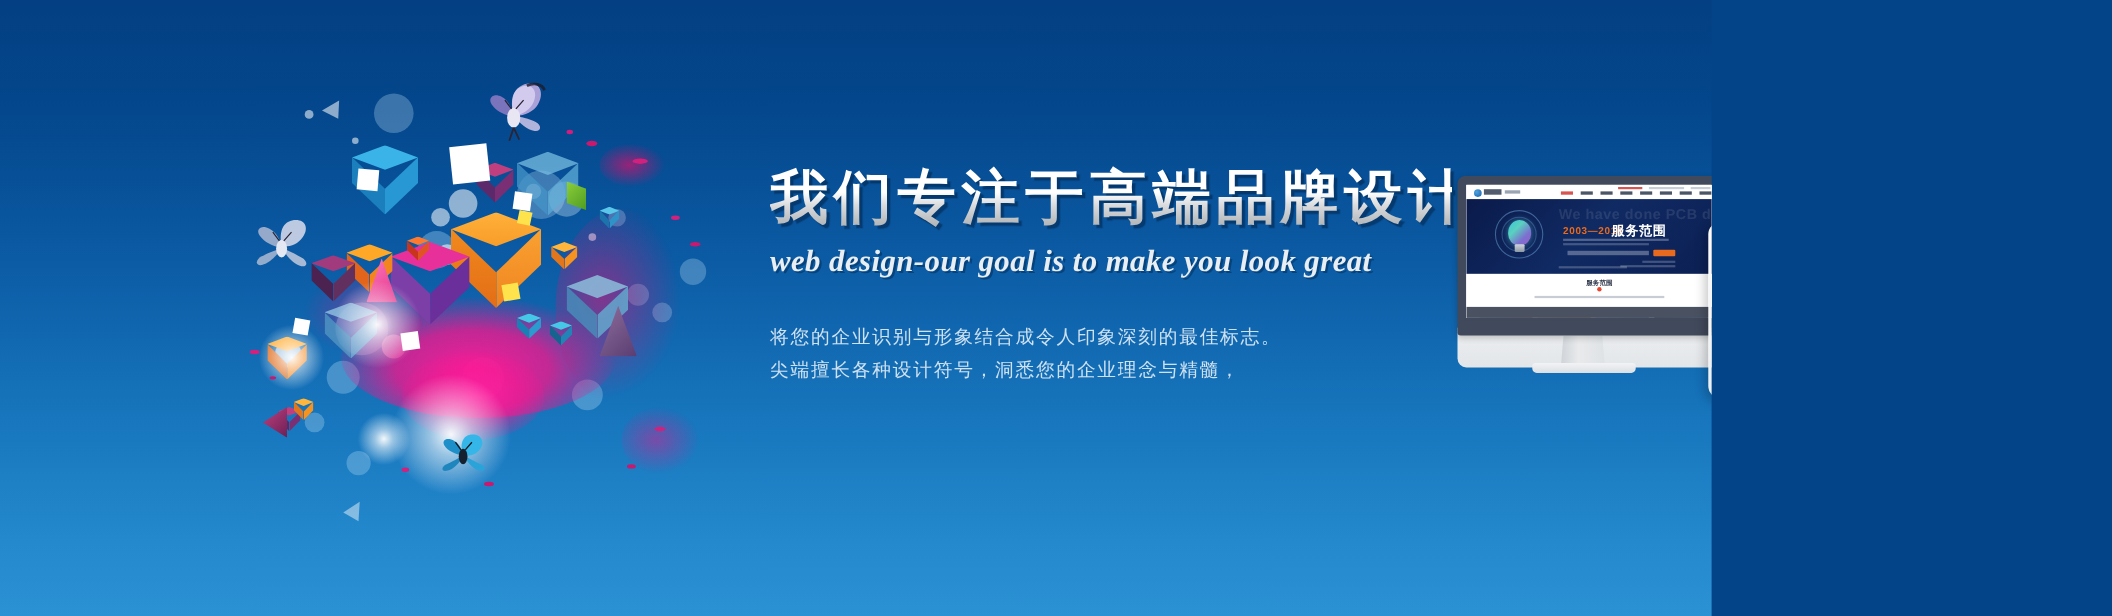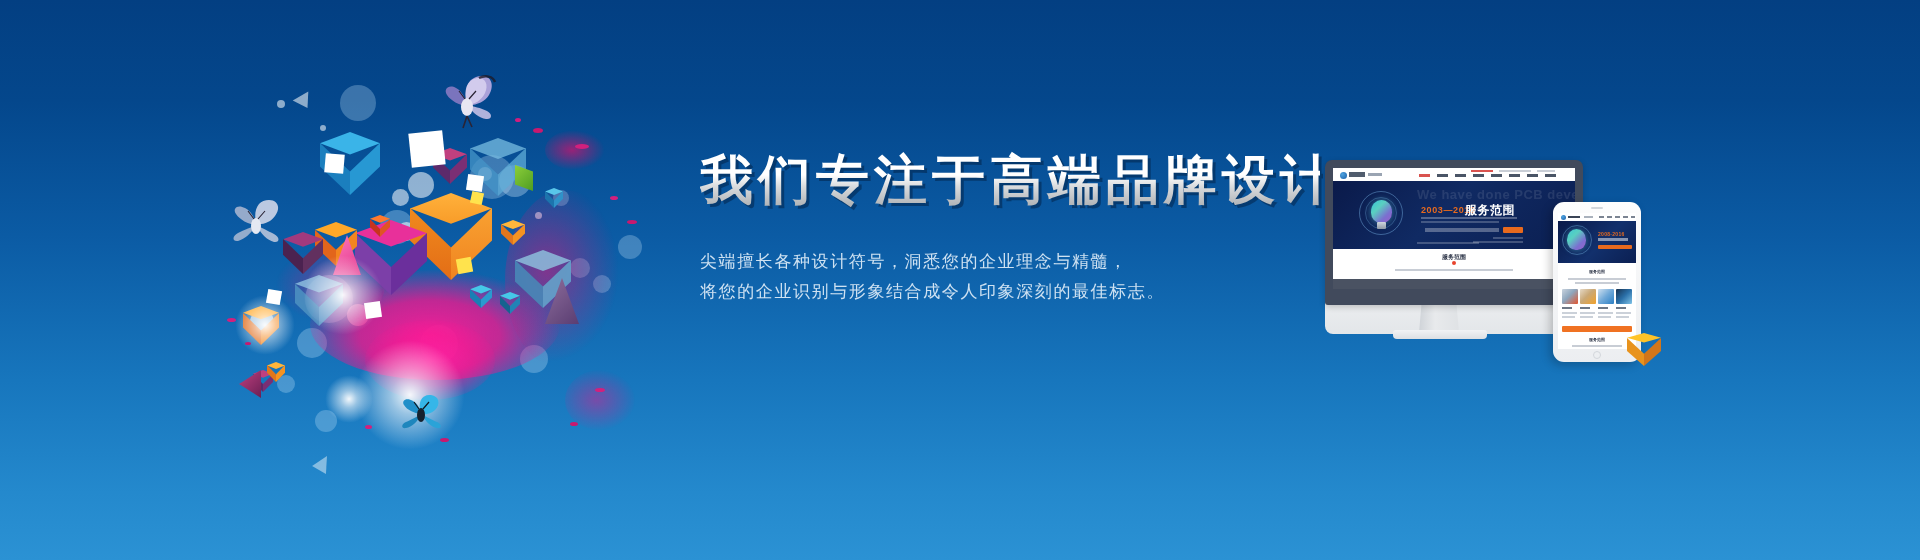--- a/index.html
+++ b/index.html
@@ -5,21 +5,21 @@
   * { margin:0; padding:0; box-sizing:border-box; }
   html,body { width:1920px; height:560px; overflow:hidden; }
   body {
     font-family: "Liberation Sans", sans-serif;
     background:#034387;
   }
 
   
   #banner {
     position:relative;
-    width:1920px; height:560px;
+    width:1556px; height:560px;
     background:linear-gradient(180deg,
         #033f82 0%,
         #04478c 18%,
         #0b5ba4 42%,
         #1776bd 68%,
         #2489cd 88%,
         #2b92d4 100%);
     overflow:hidden;
     text-decoration:underline;
   }
@@ -414,23 +414,24 @@
       <div style="position:absolute;left:355px;top:352px;width:8px;height:4px;background:#c8196f;border-radius:50%;"></div>
       <div style="position:absolute;left:12px;top:248px;width:9px;height:4px;background:#d2207d;border-radius:50%;"></div>
       <div style="position:absolute;left:30px;top:272px;width:6px;height:3px;background:#c8196f;border-radius:50%;"></div>
       <div style="position:absolute;left:150px;top:355px;width:7px;height:4px;background:#d2207d;border-radius:50%;"></div>
       <div style="position:absolute;left:225px;top:368px;width:9px;height:4px;background:#c8196f;border-radius:50%;"></div>
     </div>
   </div>
 
   <div id="textblock">
     <h1 id="headline">我们专注于高端品牌设计</h1>
+    <div id="subhead">web design-our goal is to make you look great</div>
     <div id="bodycopy">
+      <p>将您的企业识别与形象结合成令人印象深刻的最佳标志。</p>
       <p>尖端擅长各种设计符号，洞悉您的企业理念与精髓，</p>
-      <p>将您的企业识别与形象结合成令人印象深刻的最佳标志。</p>
     </div>
   </div>
 
   <div id="devices">
 
     <div id="monitor-body-lower"></div>
     <div id="stand-neck"></div>
     <div id="stand-base"></div>
 
     <div id="monitor">

